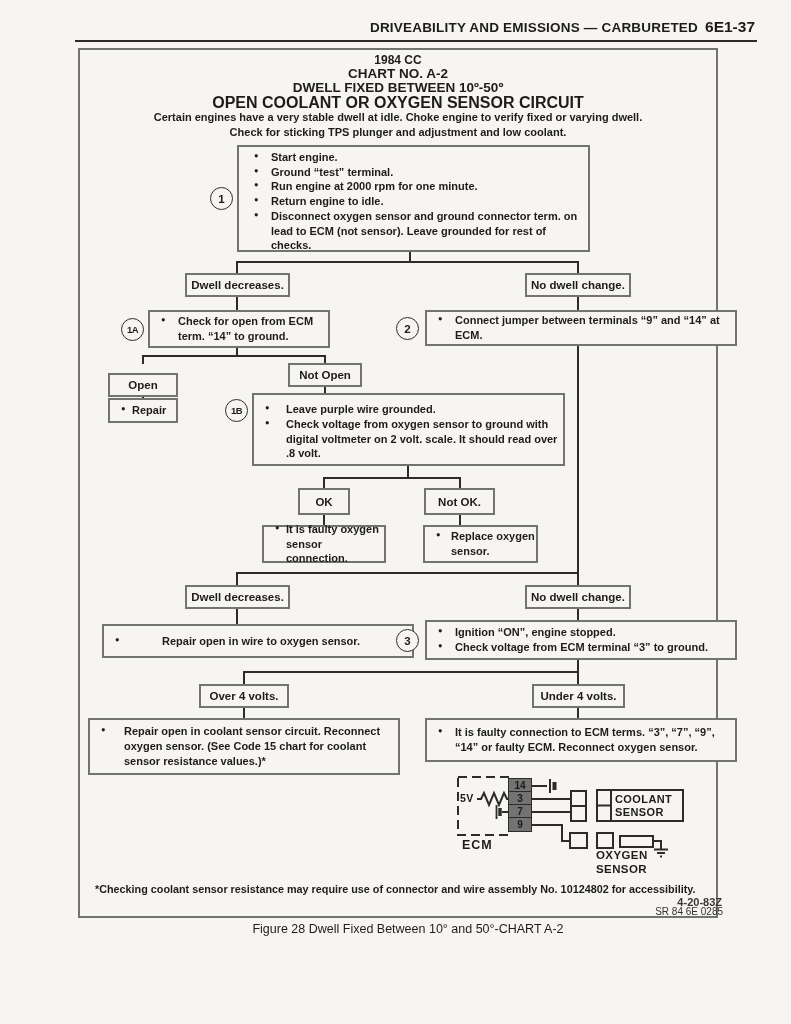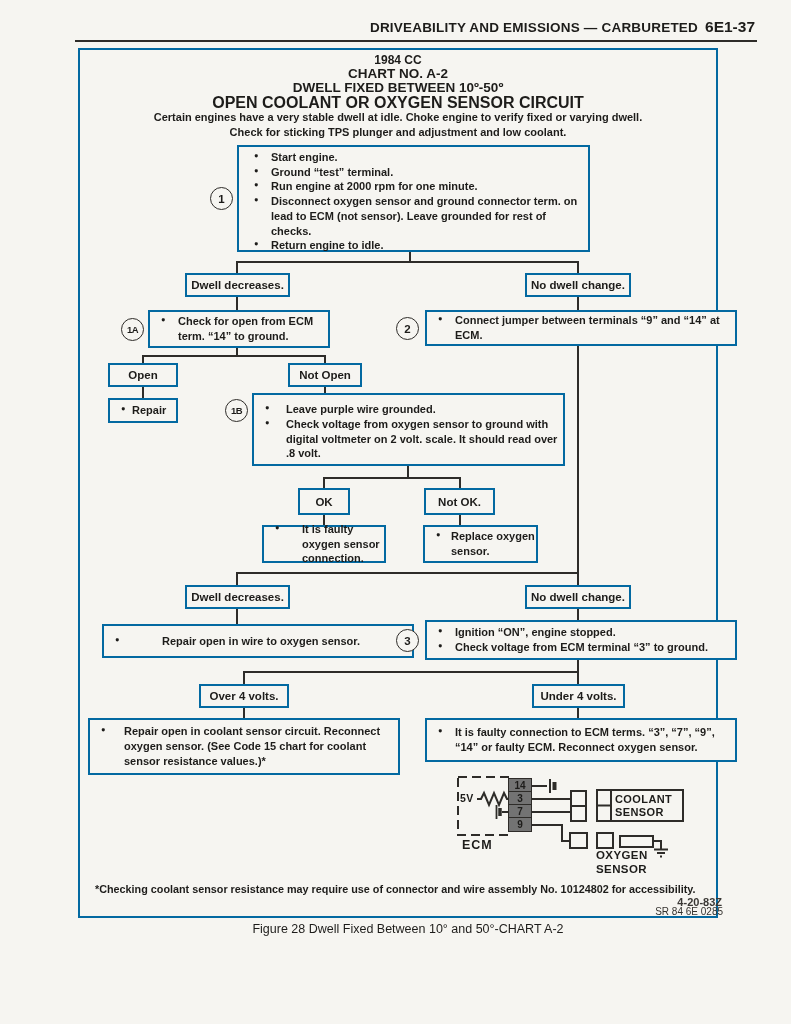--- a/index.html
+++ b/index.html
@@ -3,21 +3,21 @@
 <meta charset="utf-8">
 <style>
   html,body{margin:0;padding:0;}
   body{
     width:791px;height:1024px;position:relative;
     background:#f6f5f1;color:#1d1c1a;
     font-family:"Liberation Sans",sans-serif;
     overflow:hidden;
   }
   .abs{position:absolute;box-sizing:border-box;}
-  .fbox{border:2px solid #0369a1;background:#f6f5f1;}
+  .fbox{border:2px solid #737373;background:#f6f5f1;}
   .lblbox{display:flex;align-items:center;justify-content:center;
     font-weight:bold;font-size:11.5px;text-align:center;}
   .blist{margin:0;padding:0;list-style:none;display:flex;flex-direction:column;justify-content:center;height:100%;}
   .blist li{position:relative;padding-left:28px;font-weight:bold;font-size:11px;line-height:1.34;text-align:left;}
   .blist li::before{content:"●";position:absolute;left:11px;top:1px;font-size:7.5px;}
   .badge{width:23px;height:23px;border:1.8px solid #2e2c29;border-radius:50%;
     display:flex;align-items:center;justify-content:center;font-weight:bold;font-size:11.5px;background:#f6f5f1;}
   .badge.sm{font-size:9.5px;letter-spacing:-0.5px;}
   .hdr{display:flex;align-items:baseline;gap:7px;font-weight:bold;}
   .hdr .t{font-size:13.5px;letter-spacing:0.2px;}
@@ -114,43 +114,43 @@
 <div class="abs titleln" style="left:78px;top:94px;font-size:16px;">OPEN COOLANT OR OXYGEN SENSOR CIRCUIT</div>
 <div class="abs titleln" style="left:78px;top:111px;font-size:11px;">Certain engines have a very stable dwell at idle. Choke engine to verify fixed or varying dwell.</div>
 <div class="abs titleln" style="left:78px;top:126px;font-size:11px;">Check for sticking TPS plunger and adjustment and low coolant.</div>
 
 <div class="abs badge" style="left:210px;top:187px;">1</div>
 <div class="abs fbox" style="left:237px;top:145px;width:353px;height:107px;">
   <ul class="blist" style="padding:3px 4px;">
     <li>Start engine.</li>
     <li>Ground “test” terminal.</li>
     <li>Run engine at 2000 rpm for one minute.</li>
+    <li>Return engine to idle.</li>
     <li style="max-width:330px;">Disconnect oxygen sensor and ground connector term. on lead to ECM (not sensor).  Leave grounded for rest of checks.</li>
-    <li>Return engine to idle.</li>
   </ul>
 </div>
 
 <div class="abs fbox lblbox" style="left:185px;top:273px;width:105px;height:24px;">Dwell decreases.</div>
 <div class="abs fbox lblbox" style="left:525px;top:273px;width:106px;height:24px;">No dwell change.</div>
 
 <div class="abs badge sm" style="left:121px;top:318px;">1A</div>
 <div class="abs fbox" style="left:148px;top:310px;width:182px;height:38px;">
   <ul class="blist">
       <li style="max-width:152px;">Check for open from ECM term. “14” to ground.</li>
     </ul>
 </div>
 
 <div class="abs badge" style="left:396px;top:317px;">2</div>
 <div class="abs fbox" style="left:425px;top:310px;width:312px;height:36px;">
   <ul class="blist">
       <li>Connect jumper between terminals “9” and “14” at ECM.</li>
     </ul>
 </div>
 
-<div class="abs fbox lblbox" style="left:108px;top:363px;width:70px;height:24px;">Open</div>
+<div class="abs fbox lblbox" style="left:108px;top:373px;width:70px;height:24px;">Open</div>
 <div class="abs fbox lblbox" style="left:288px;top:363px;width:74px;height:24px;">Not Open</div>
 
 <div class="abs fbox" style="left:108px;top:398px;width:70px;height:25px;">
   <ul class="blist">
       <li style="padding-left:22px;">Repair</li>
     </ul>
 </div>
 
 <div class="abs badge sm" style="left:225px;top:399px;">1B</div>
 <div class="abs fbox" style="left:252px;top:393px;width:313px;height:73px;">
@@ -158,21 +158,21 @@
     <li style="padding-left:32px;">Leave purple wire grounded.</li>
     <li style="padding-left:32px;max-width:285px;">Check voltage from oxygen sensor to ground with digital voltmeter on 2 volt. scale.  It should read over .8 volt.</li>
   </ul>
 </div>
 
 <div class="abs fbox lblbox" style="left:298px;top:488px;width:52px;height:27px;">OK</div>
 <div class="abs fbox lblbox" style="left:424px;top:488px;width:71px;height:27px;">Not OK.</div>
 
 <div class="abs fbox" style="left:262px;top:525px;width:124px;height:38px;">
   <ul class="blist">
-      <li style="padding-left:38px;">It is faulty oxygen sensor connection.</li>
+      <li style="padding-left:22px;">It is faulty oxygen sensor connection.</li>
     </ul>
 </div>
 <div class="abs fbox" style="left:423px;top:525px;width:115px;height:38px;">
   <ul class="blist">
       <li style="padding-left:26px;">Replace oxygen sensor.</li>
     </ul>
 </div>
 
 <div class="abs fbox lblbox" style="left:185px;top:585px;width:105px;height:24px;">Dwell decreases.</div>
 <div class="abs fbox lblbox" style="left:525px;top:585px;width:106px;height:24px;">No dwell change.</div>

